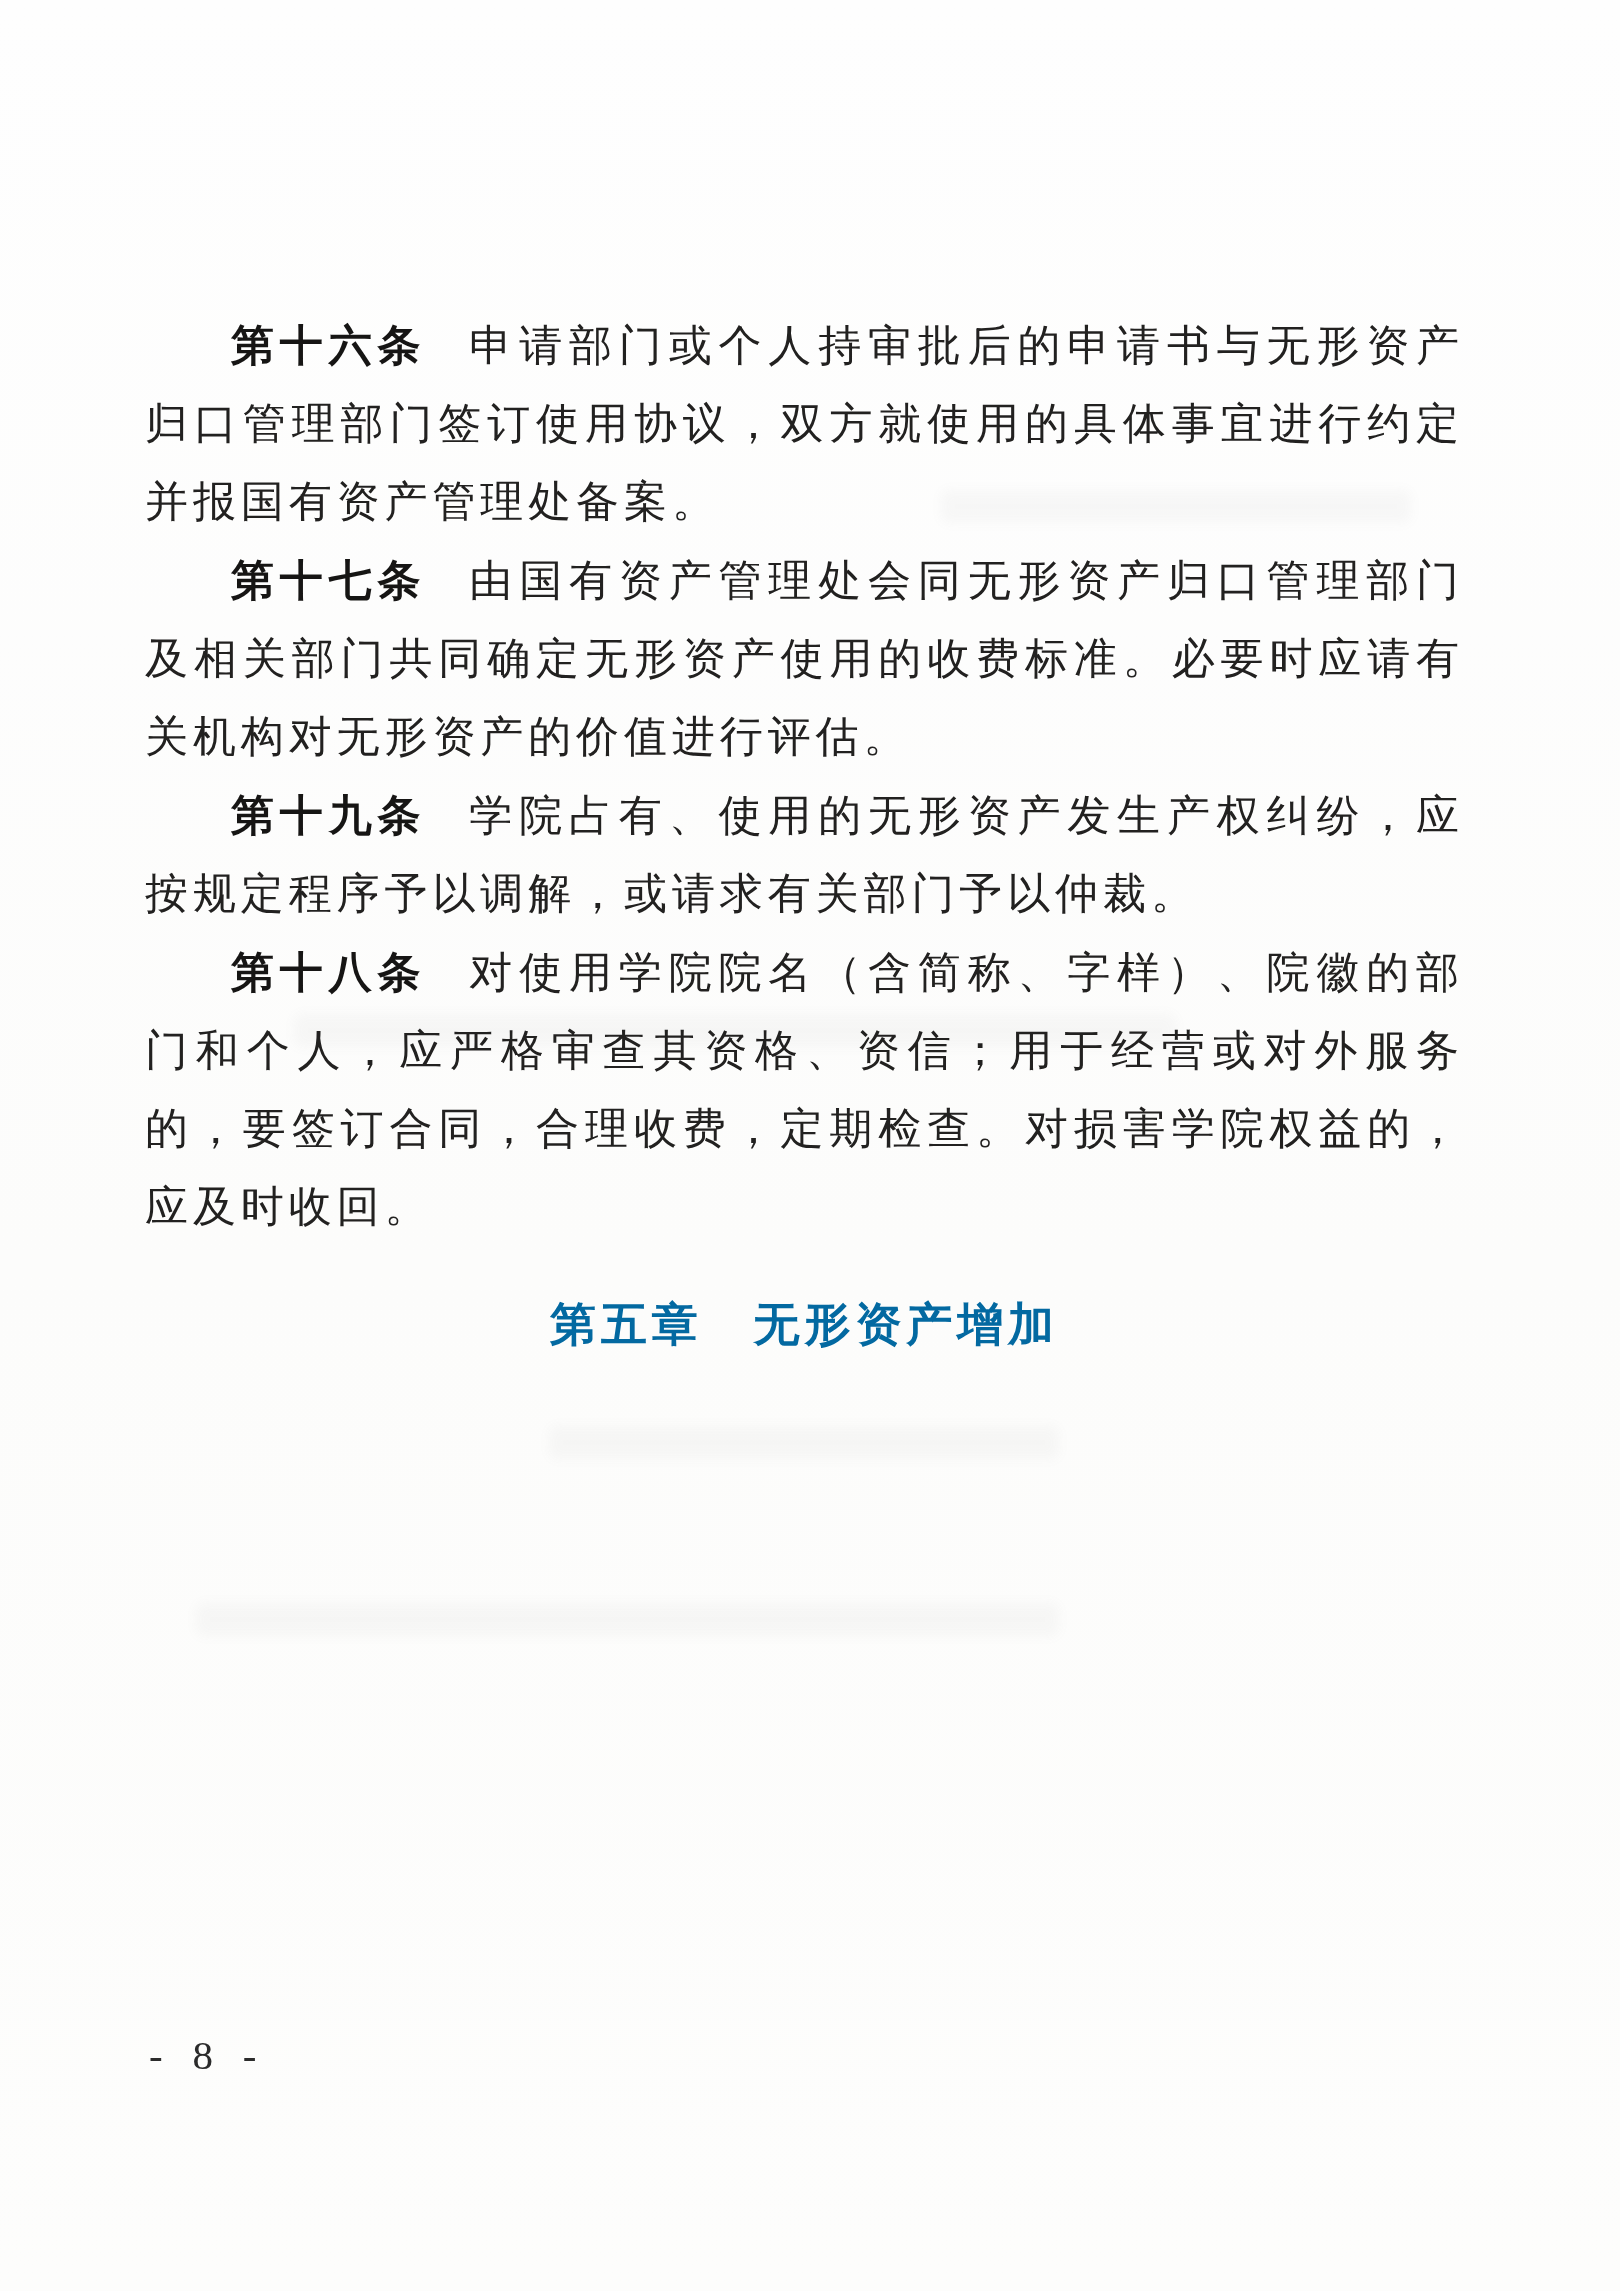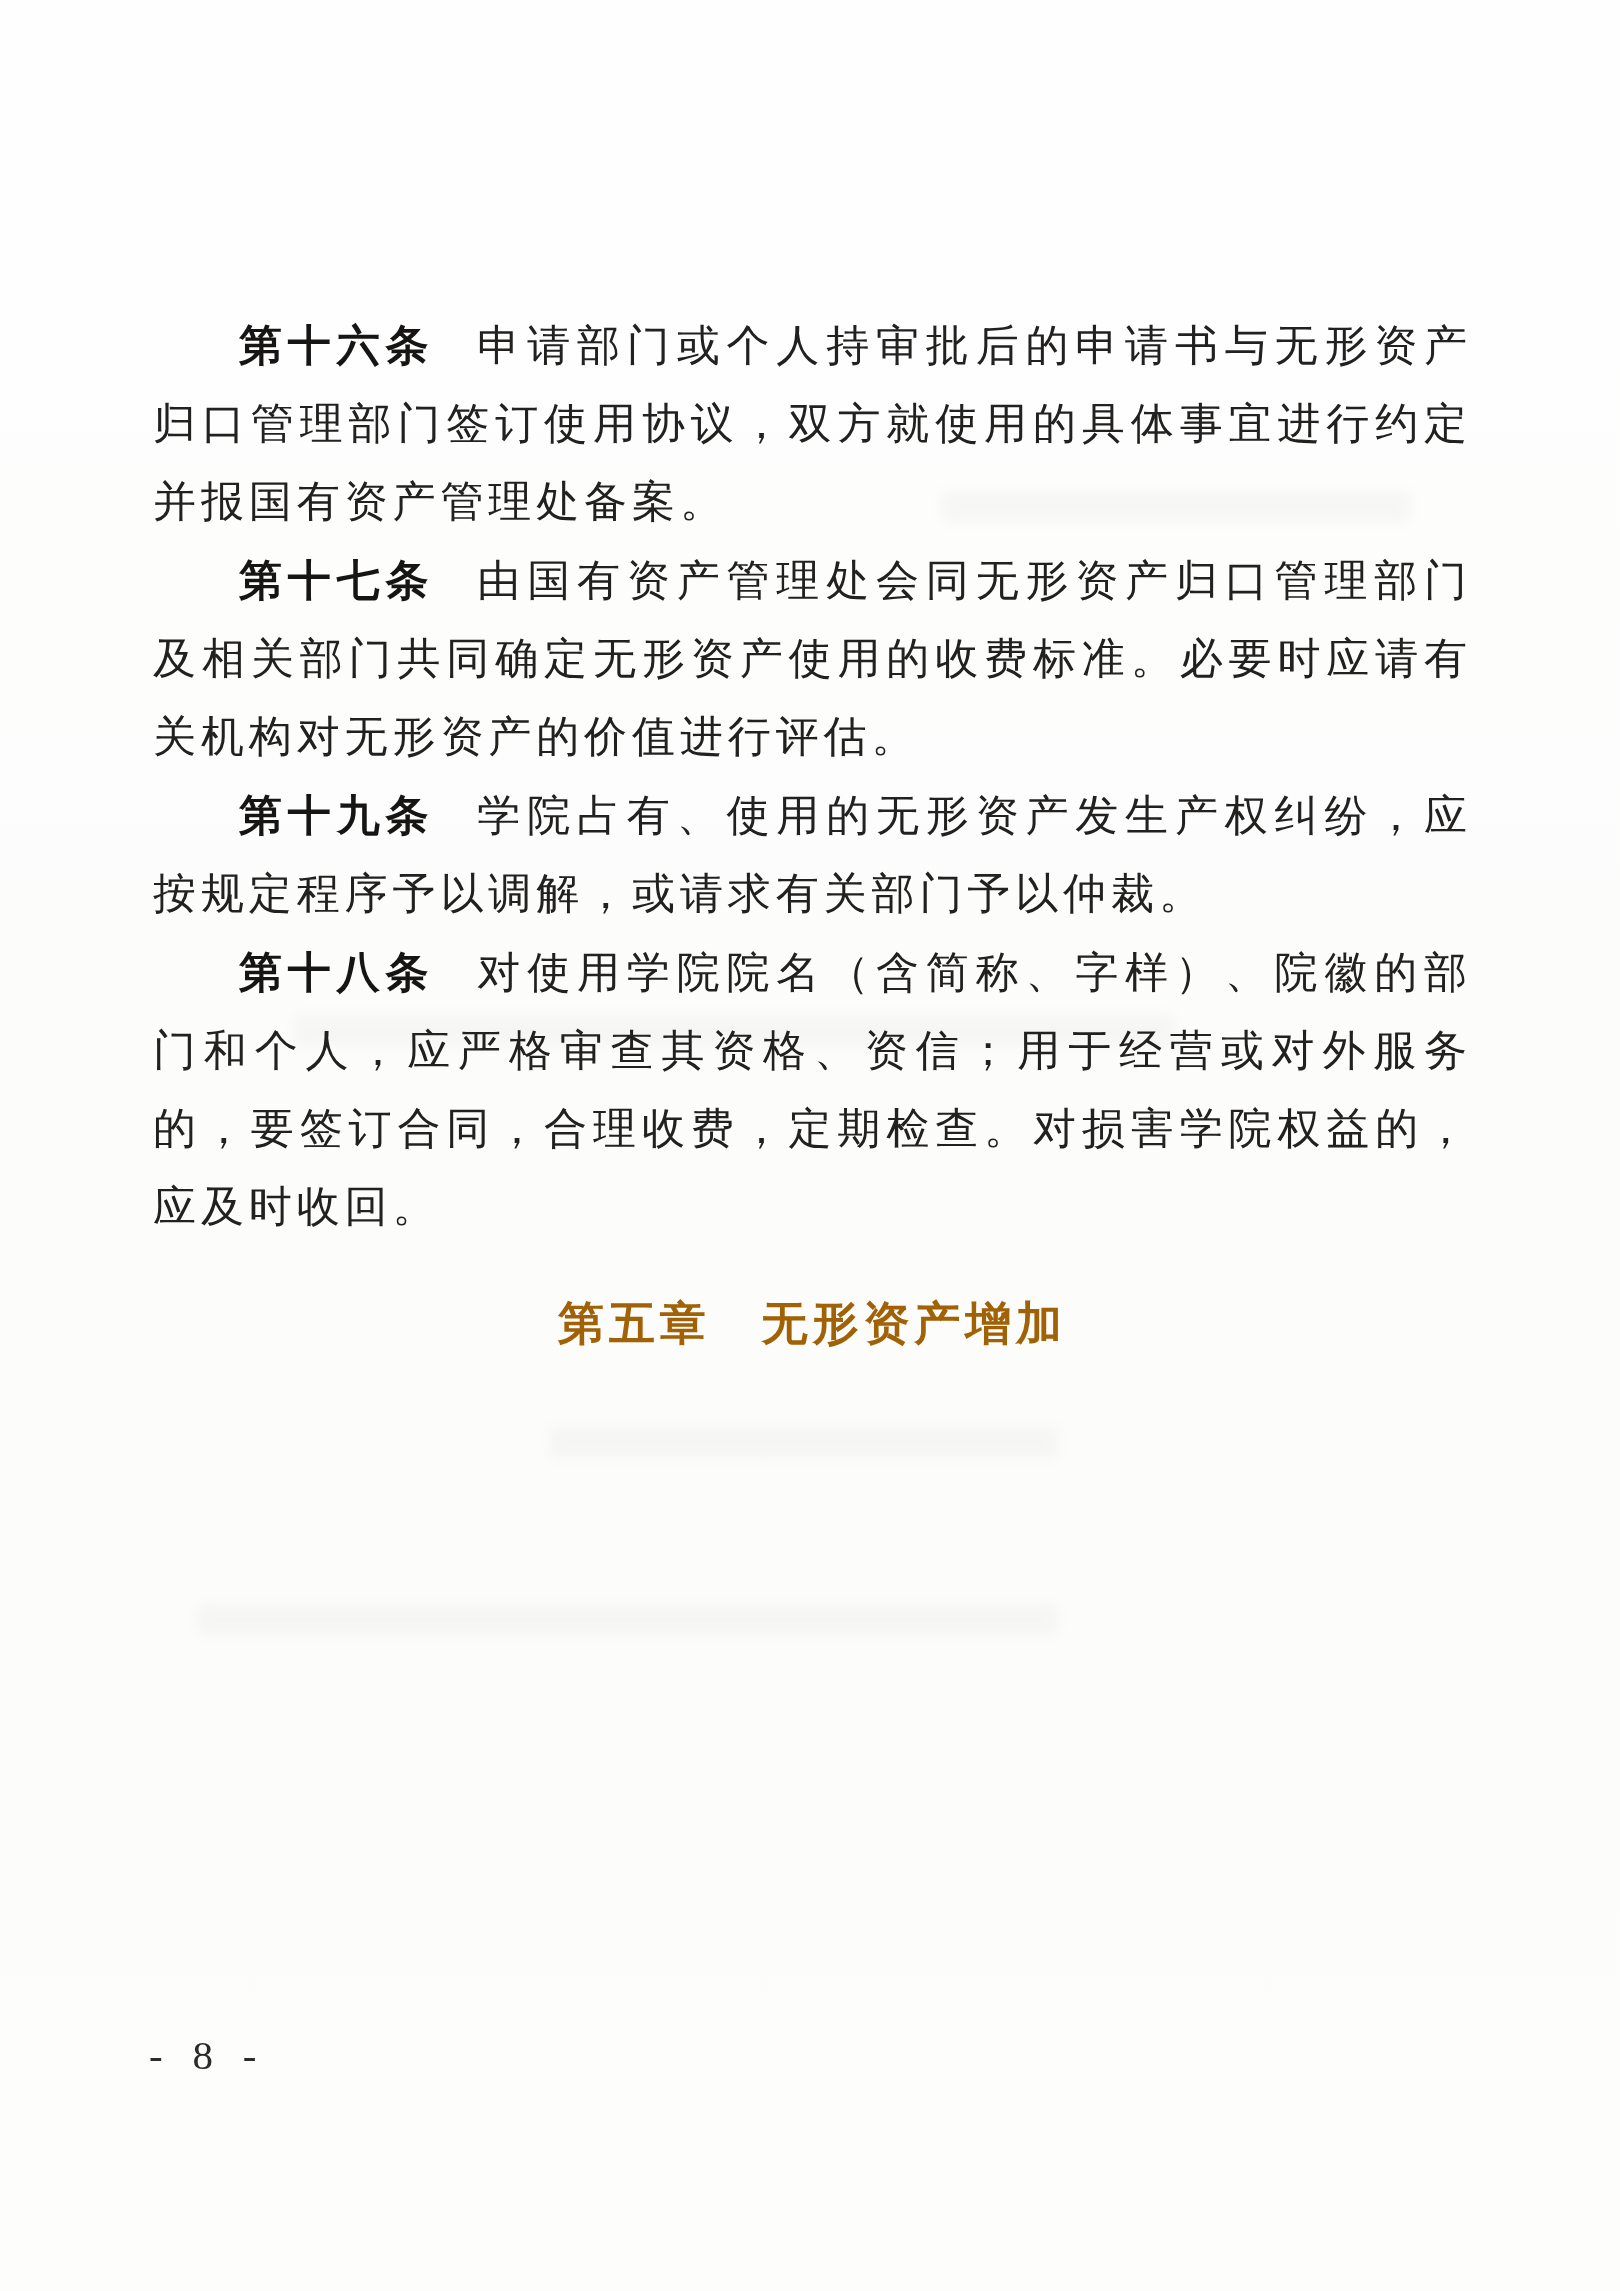--- a/index.html
+++ b/index.html
@@ -18,47 +18,46 @@
   }
   .scan-page {
     position: absolute;
     inset: 0;
   }
   .doc-body {
     position: absolute;
     left: 145px;
     top: 306px;
     width: 1319px;
-    margin-left: 8px;
   }
   p.article {
     margin: 0;
     font-size: 43px;
     line-height: 78px;
     letter-spacing: 4.9px;
     text-align: justify;
     text-indent: 86px;
     color: #222120;
   }
   .art-num {
     font-family: "Liberation Sans", "DejaVu Sans", sans-serif;
     font-weight: 700;
     letter-spacing: 3.9px;
     margin-right: 43px;
     color: #161514;
   }
   h2.chapter {
     margin: 39px 0 69px 0;
-    font-family: Liberation Serif, serif;
+    font-family: Liberation Sans, sans-serif;
     font-size: 46px;
     font-weight: 700;
     line-height: 78px;
     letter-spacing: 4.9px;
     text-align: center;
-    color: #a16207;
+    color: #0369a1;
   }
   .page-number {
     position: absolute;
     left: 149px;
     top: 2031px;
     font-size: 41px;
     letter-spacing: 9.8px;
     color: #2b2b2b;
     font-family: "Liberation Serif", "DejaVu Serif", serif;
   }

